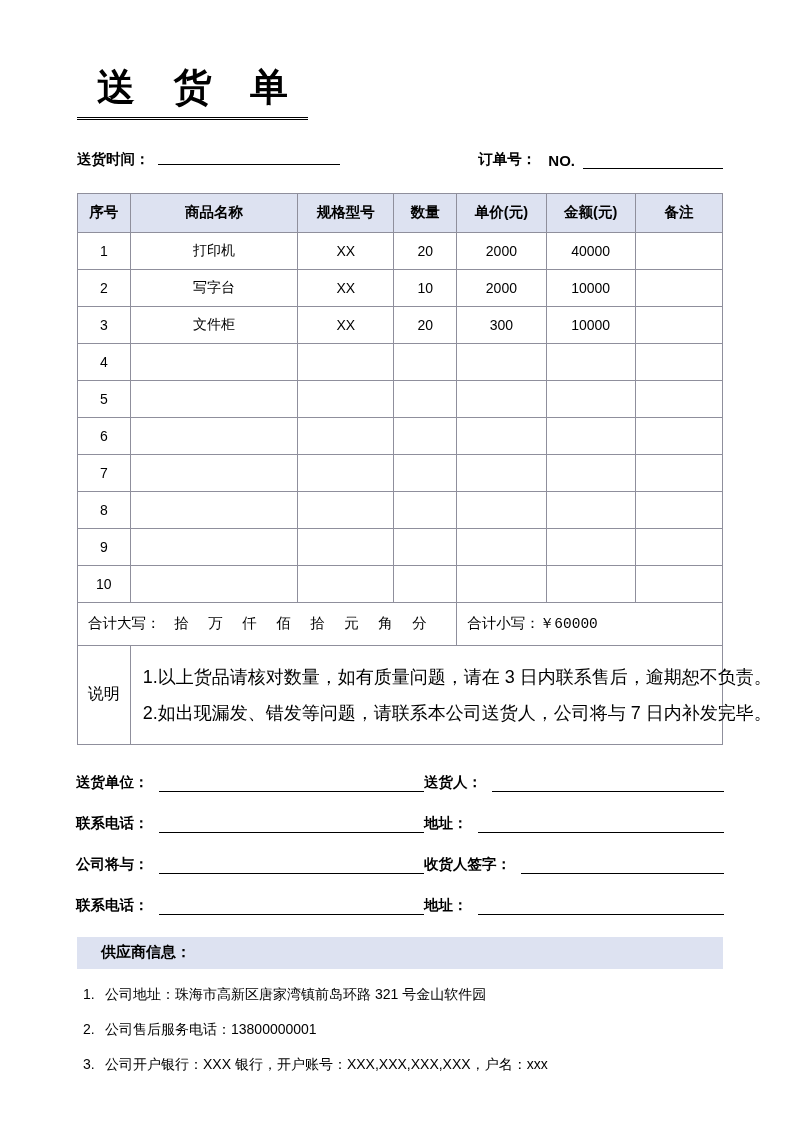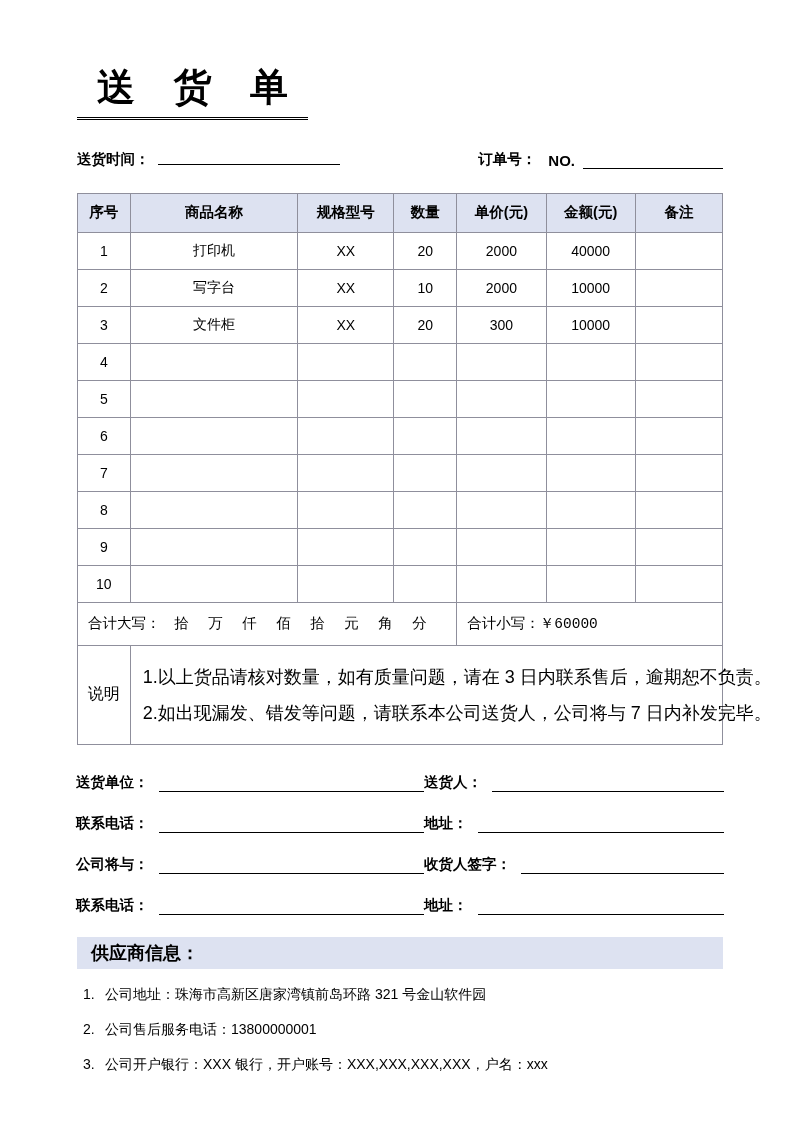--- a/index.html
+++ b/index.html
@@ -152,22 +152,22 @@
     flex: 1 1 auto;
     margin-left: 10px;
   }
 
   
   .supplier-bar {
     background: #dde2f1;
     height: 32px;
     display: flex;
     align-items: center;
-    padding-left: 14px;
-    font-size: 18px;
+    padding-left: 24px;
+    font-size: 15px;
     font-weight: bold;
     margin-top: 18px;
   }
   .supplier-list {
     margin: 0;
     padding: 0;
     list-style: none;
     font-size: 14px;
   }
   .supplier-list li {

